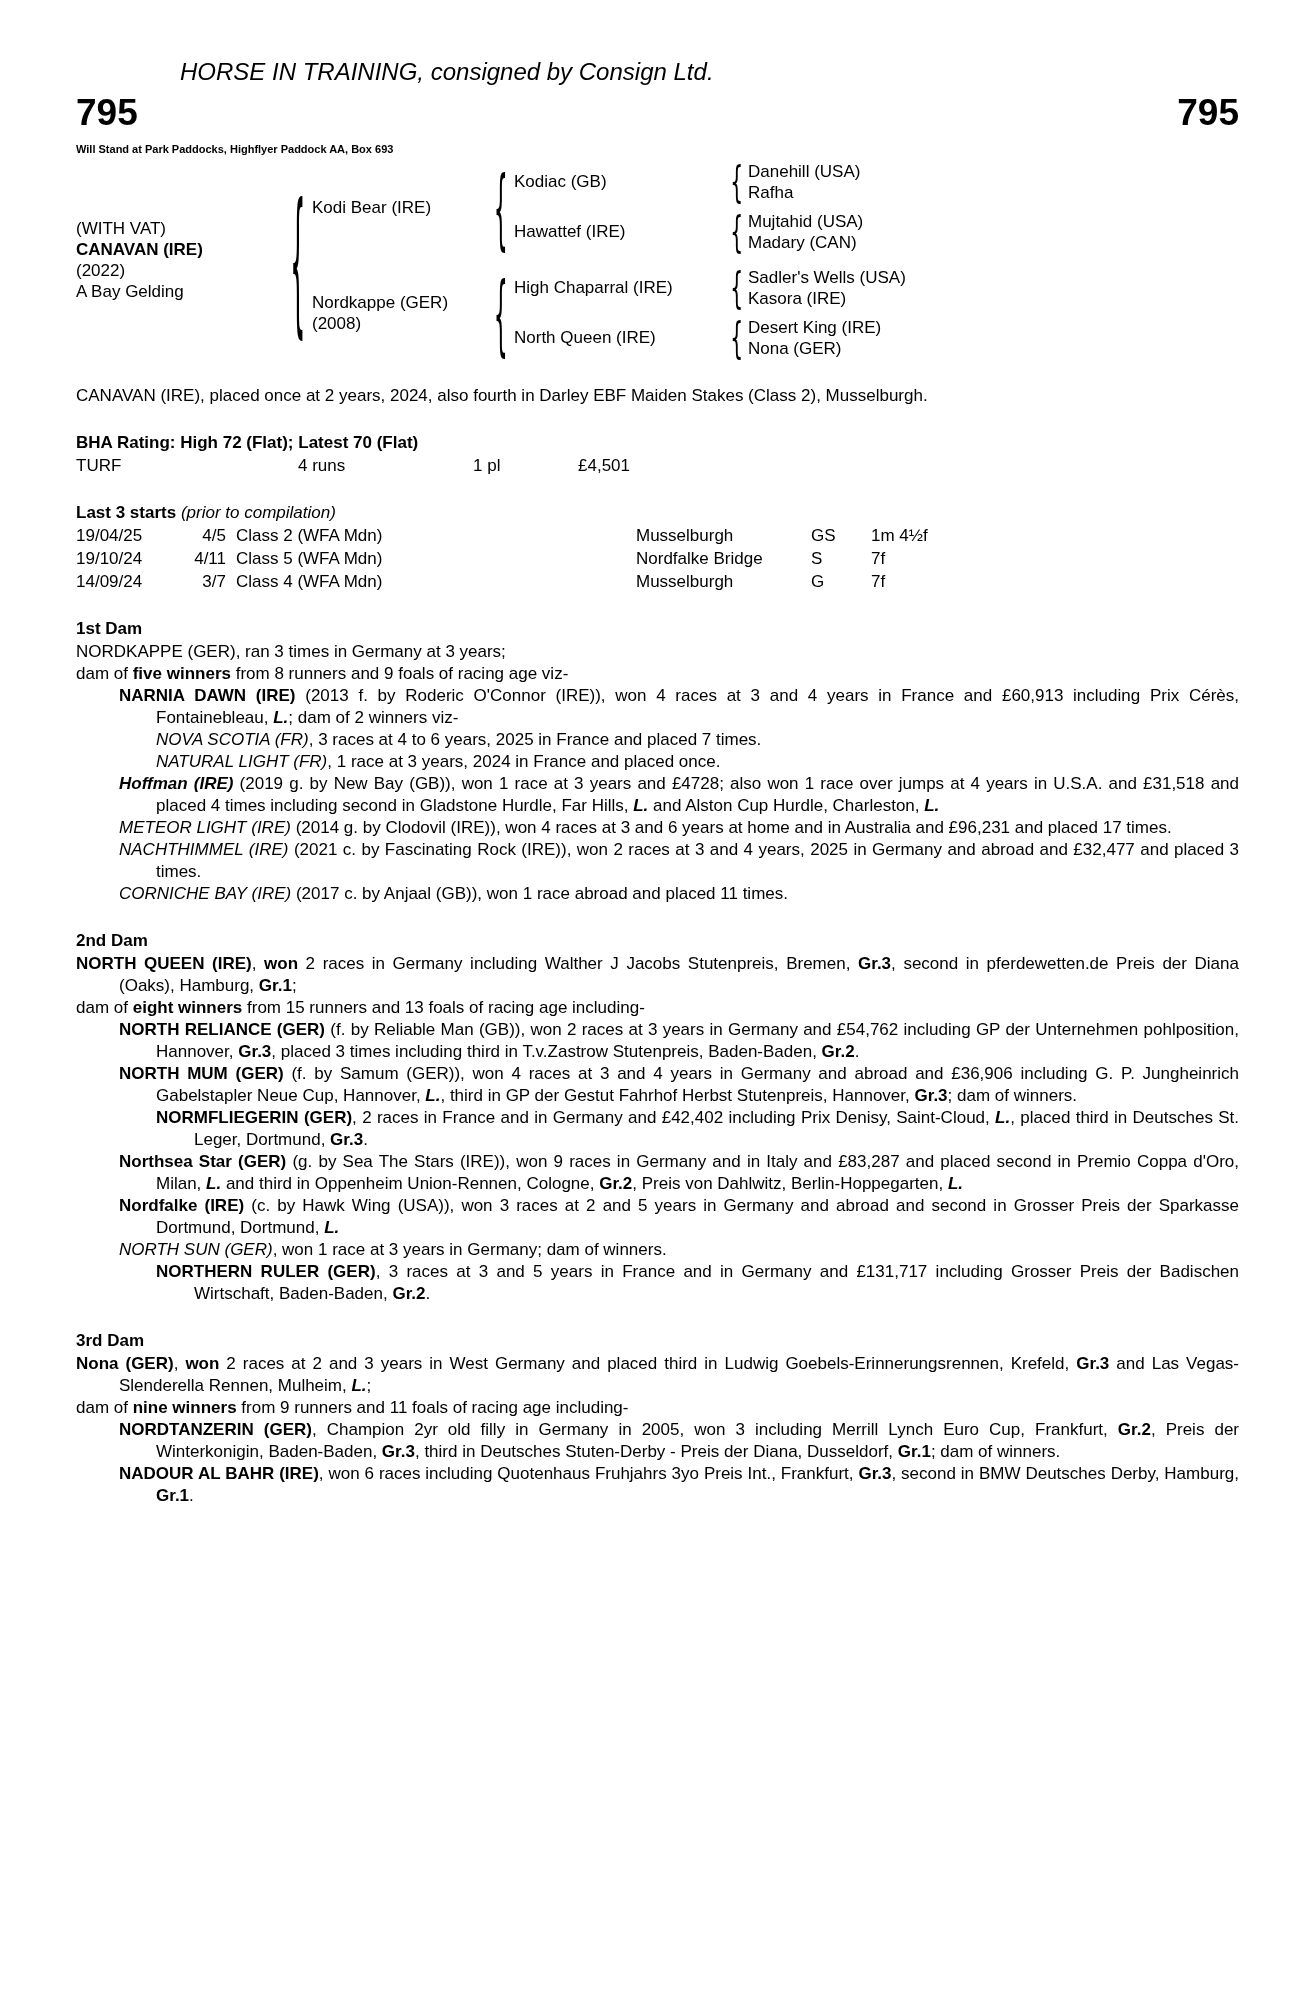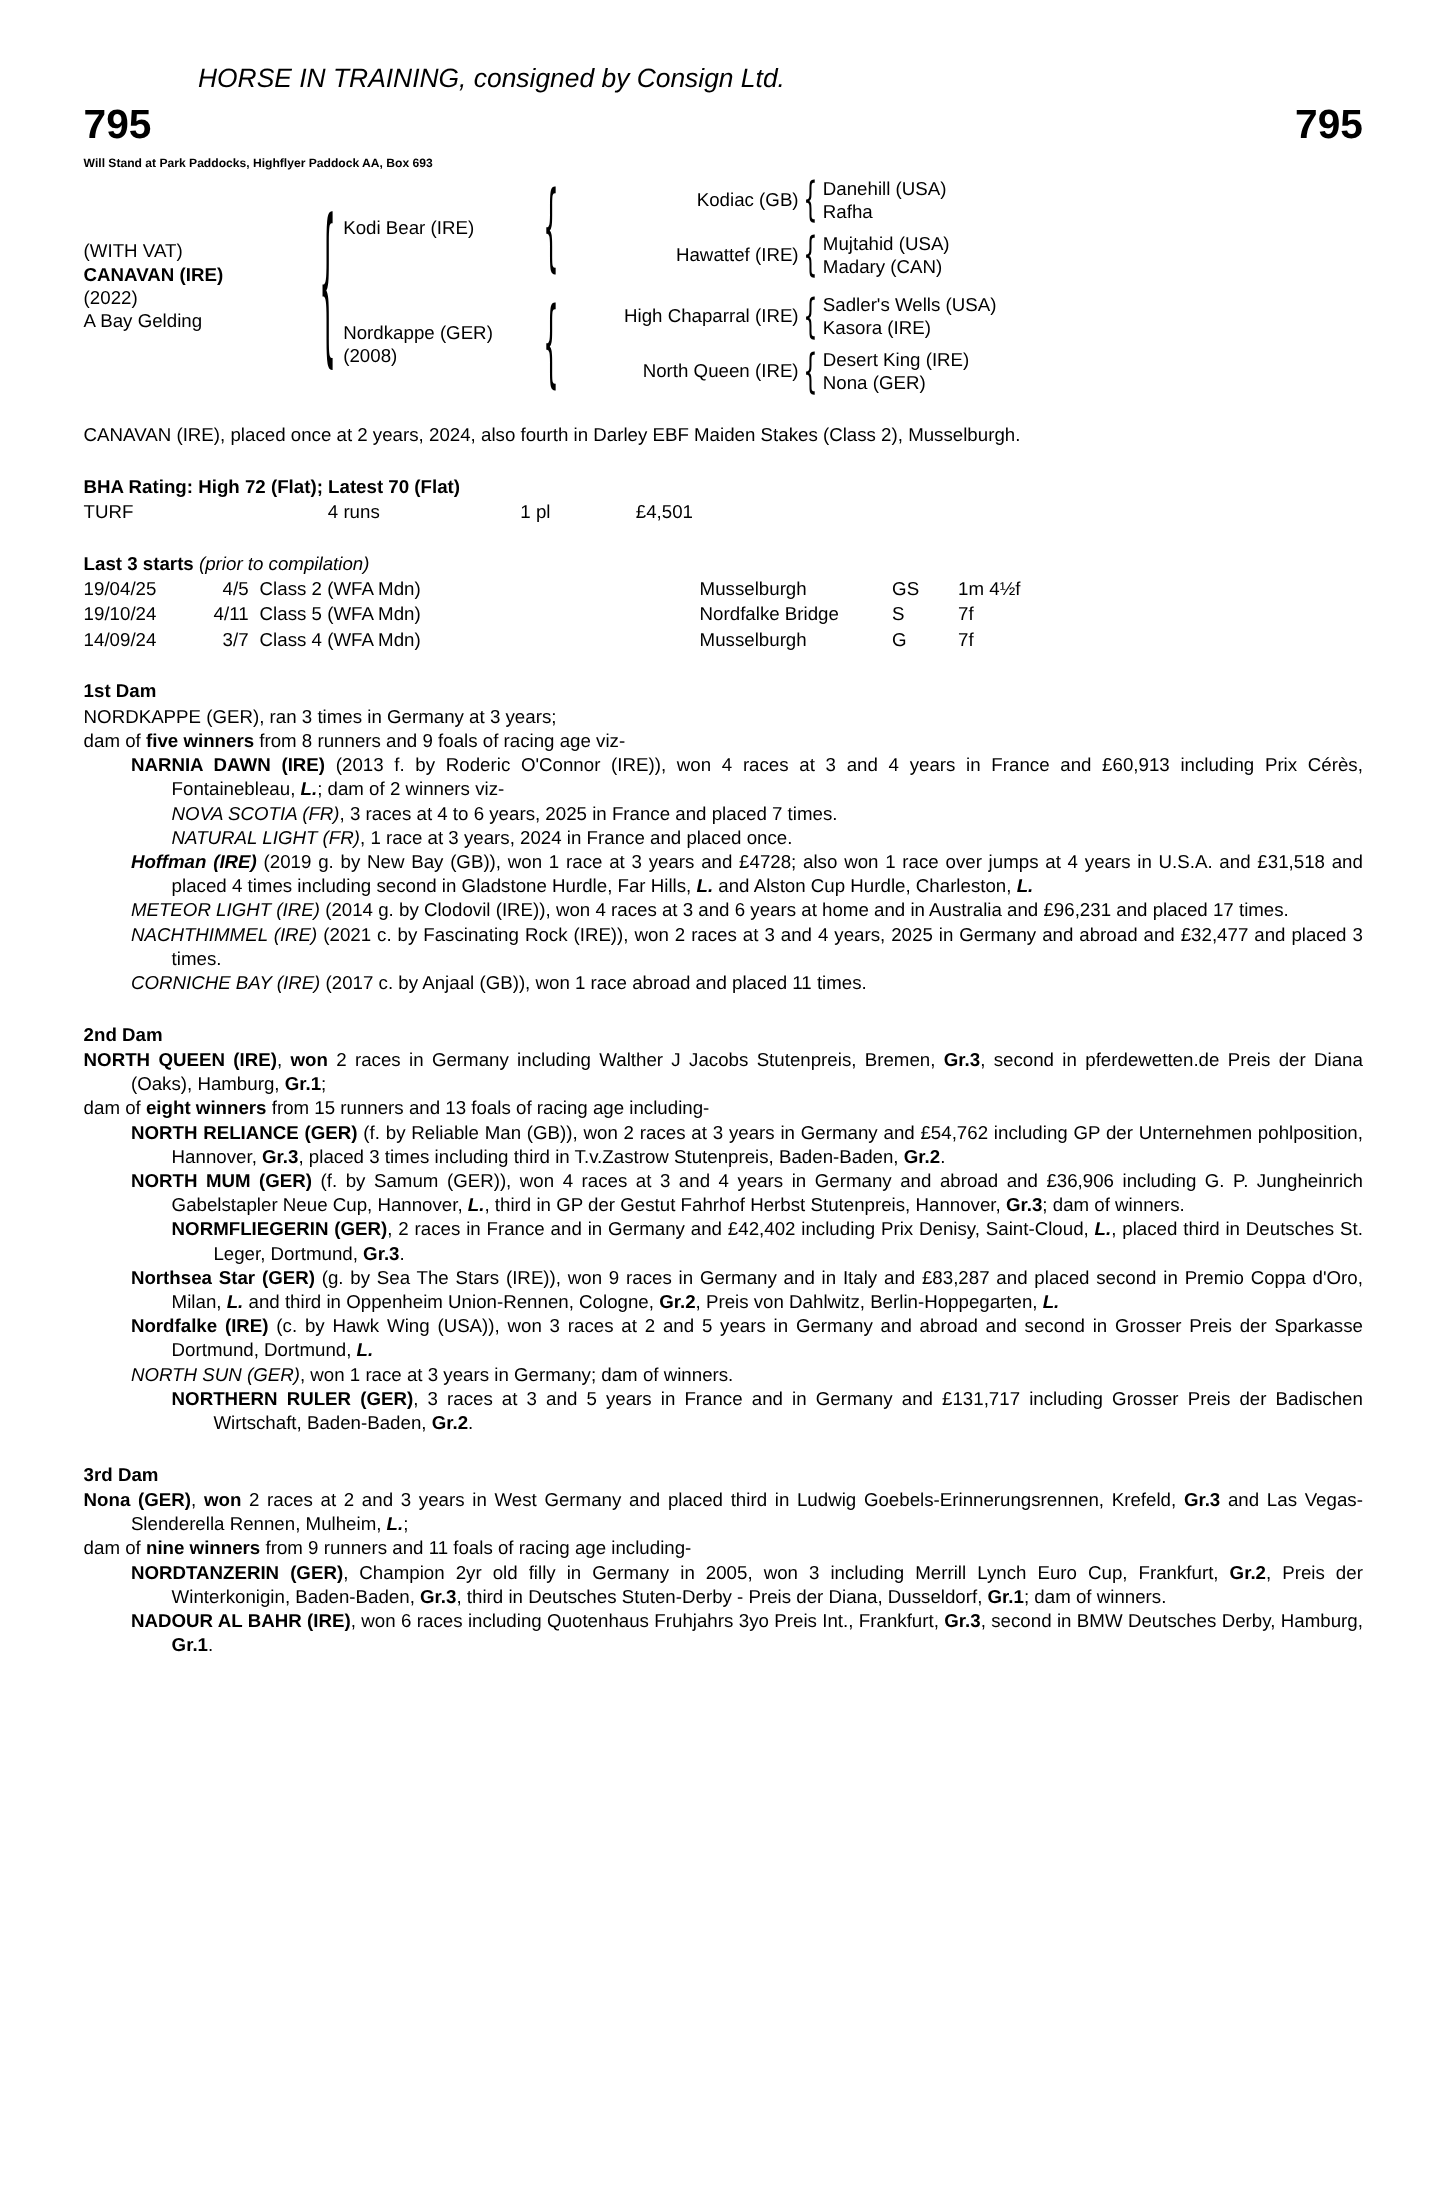--- a/index.html
+++ b/index.html
@@ -24,21 +24,21 @@
   .brace { flex:none; display:flex; align-items:center; justify-content:center; }
   .brace span { display:block; line-height:1; font-family:"DejaVu Sans", sans-serif; }
   .brace-big  { width:28px; } .brace-big span { font-size:34px; transform:scale(0.70,4.6); }
   .brace-med  { width:26px; } .brace-med span { font-size:34px; transform:scale(0.65,2.55); }
   .brace-sm   { width:22px; } .brace-sm  span { font-size:34px; transform:scale(0.60,1.25); }
   .ped-col { display:flex; flex-direction:column; gap:14px; }
   .ped-parent { display:flex; align-items:center; }
   .ped-parent-info { width:176px; line-height:21px; }
   .ped-gp-col { display:flex; flex-direction:column; gap:8px; }
   .ped-gp { display:flex; align-items:center; }
-  .ped-gp-name { width:212px;text-align:right; }
+  .ped-gp-name { width:212px; }
   .ped-ggp { display:flex; flex-direction:column; line-height:21px; }
 
   
   .para { text-align:justify; line-height:22px; }
   .p0 { padding-left:43px;  text-indent:-43px; }
   .p1 { padding-left:80px;  text-indent:-37px; }
   .p2 { padding-left:118px; text-indent:-38px; }
   .seg-b  { font-weight:bold; }
   .seg-i  { font-style:italic; }
   .seg-bi { font-weight:bold; font-style:italic; }

